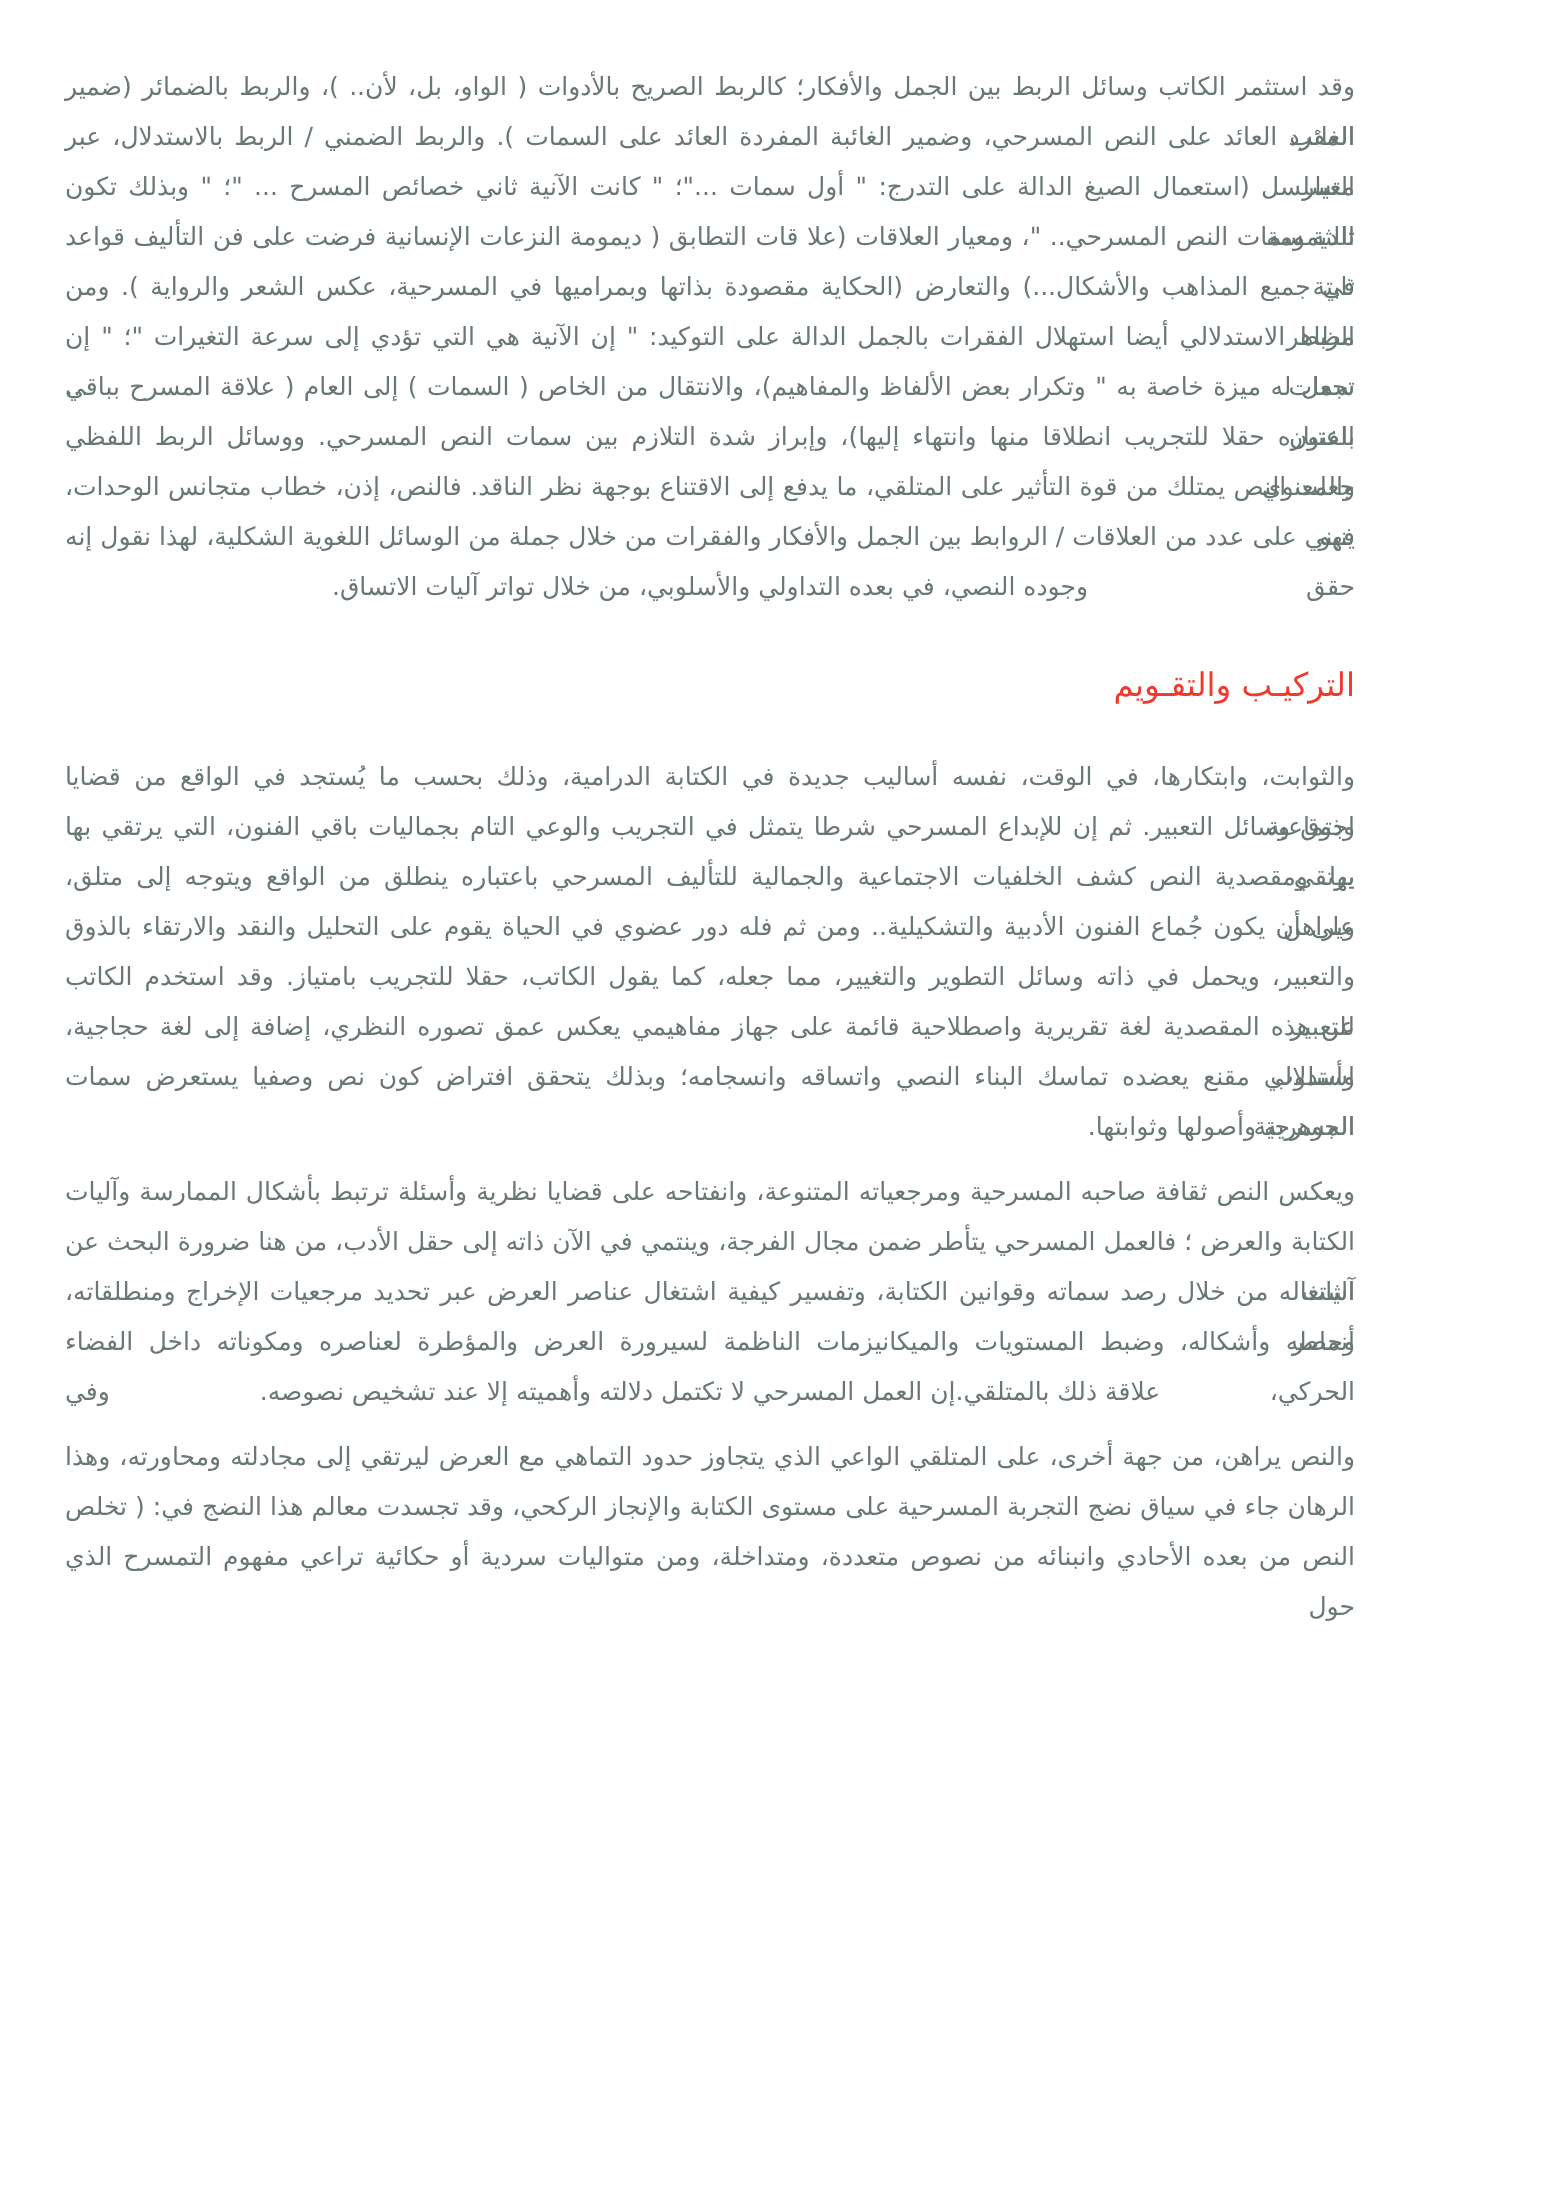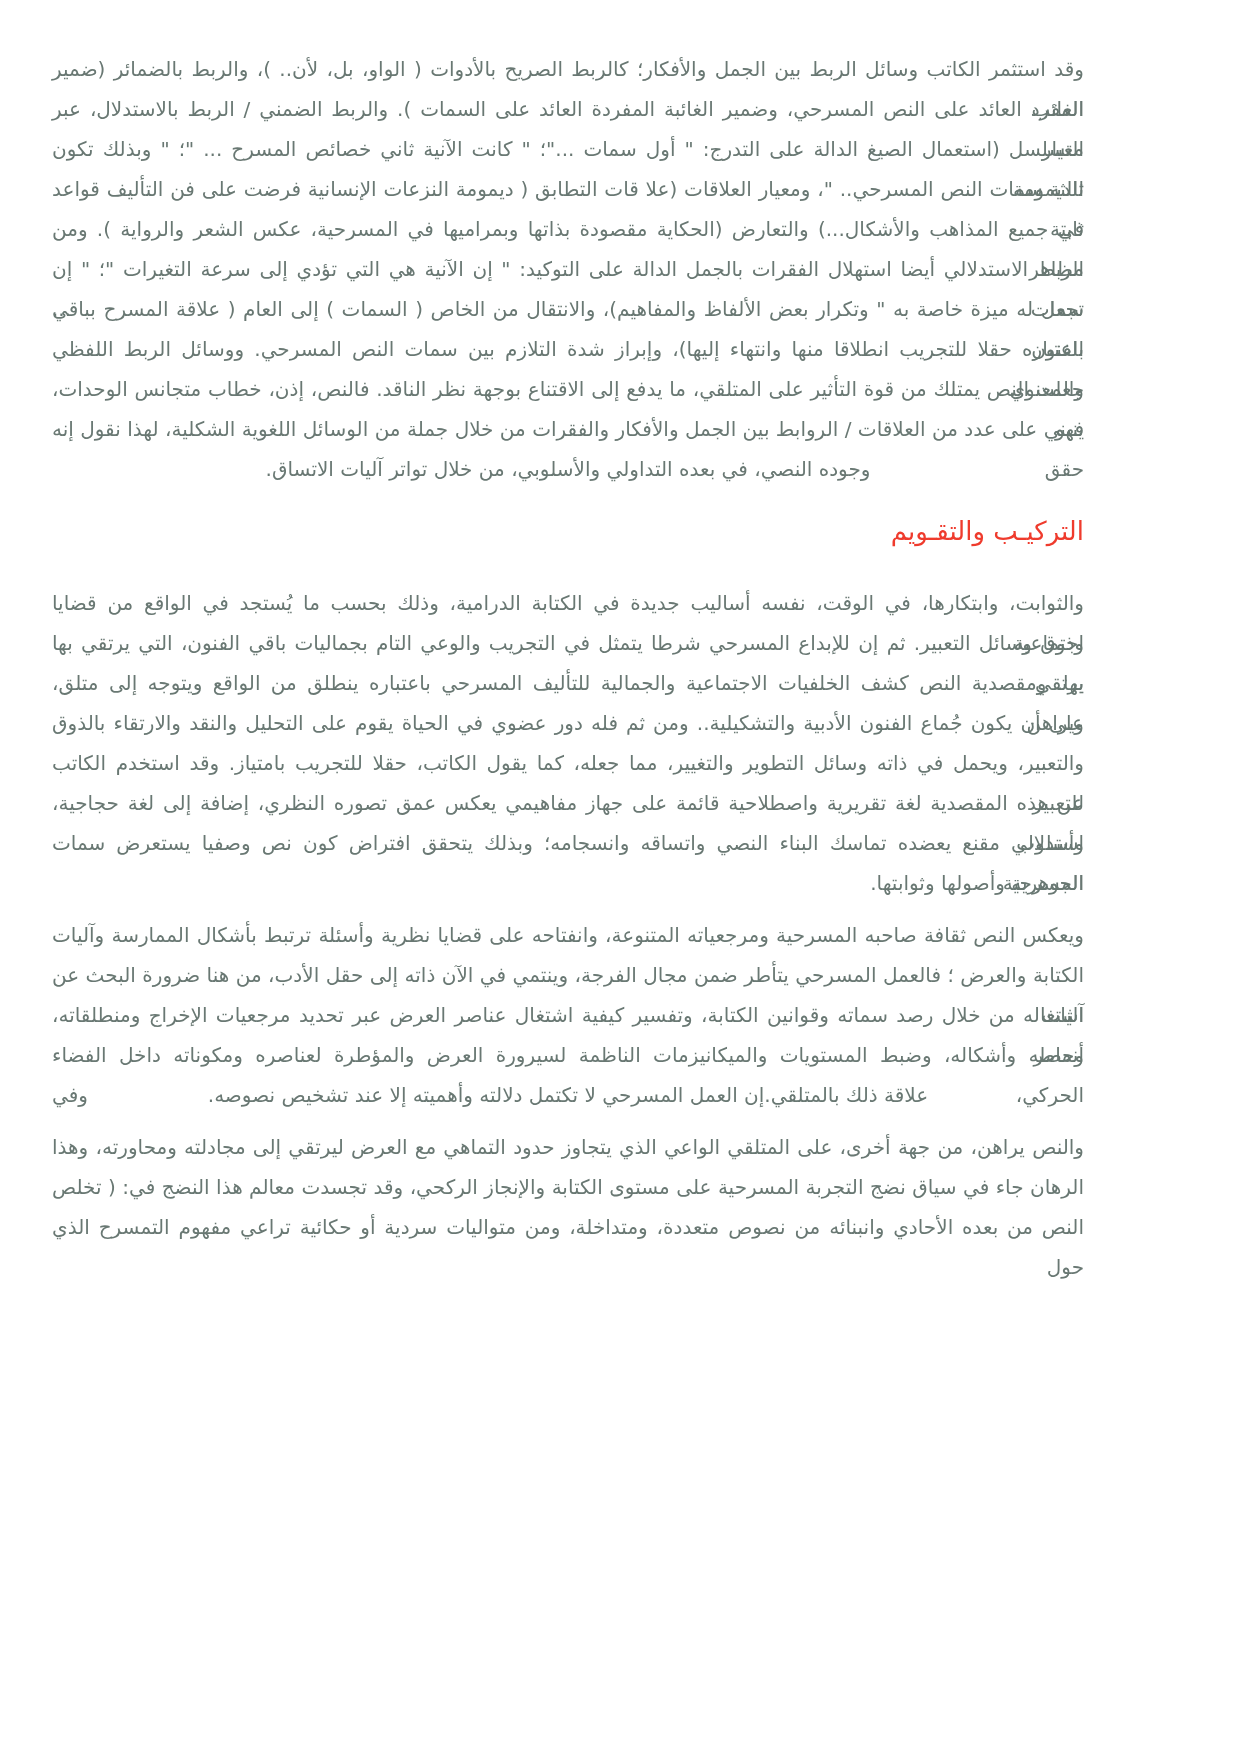--- a/index.html
+++ b/index.html
@@ -46,21 +46,21 @@
   .line.last-right {
     text-align: center;
     text-align-last: right;
   }
   .heading {
     color: var(--heading-color);
     font-size: 26px;
     line-height: 40px;
     font-weight: 400;
     text-align: right;
-    margin: 22px 0 32px 0;
+    margin: 40px 0 32px 0;
   }
 </style>
 </head>
 <body>
 
 <main class="doc">
   <article>
       <div class="para">
         <div class="line">وقد استثمر الكاتب وسائل الربط بين الجمل والأفكار؛ كالربط الصريح بالأدوات ( الواو، بل، لأن.. )، والربط بالضمائر (ضمير الغائب</div>
         <div class="line">المفرد العائد على النص المسرحي، وضمير الغائبة المفردة العائد على السمات ). والربط الضمني / الربط بالاستدلال، عبر معيار</div>

